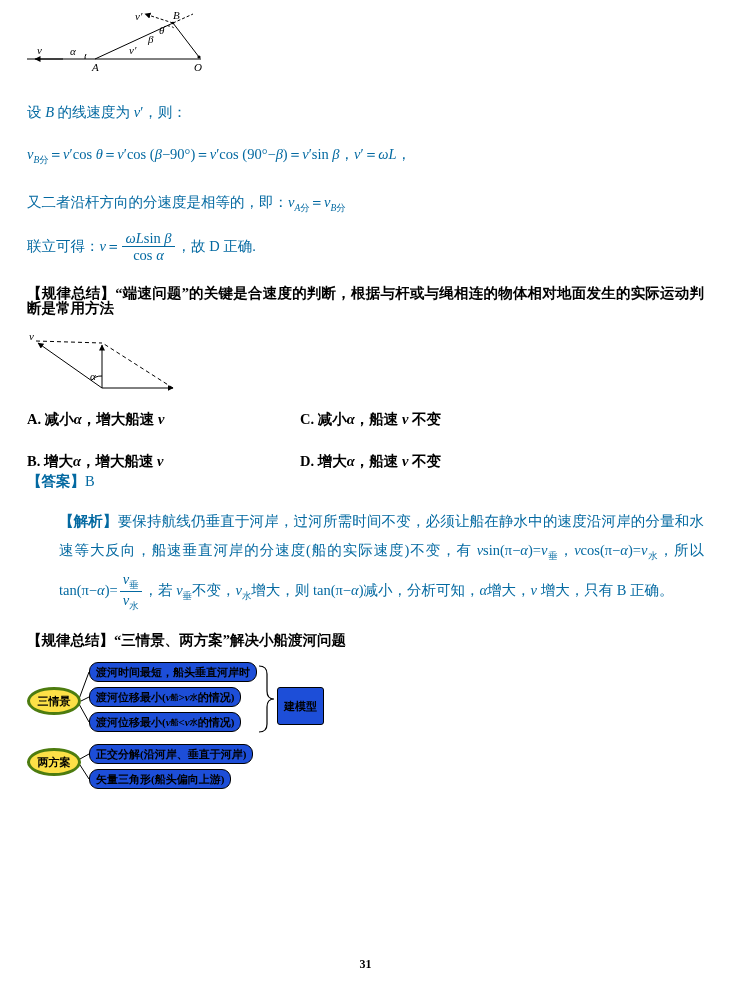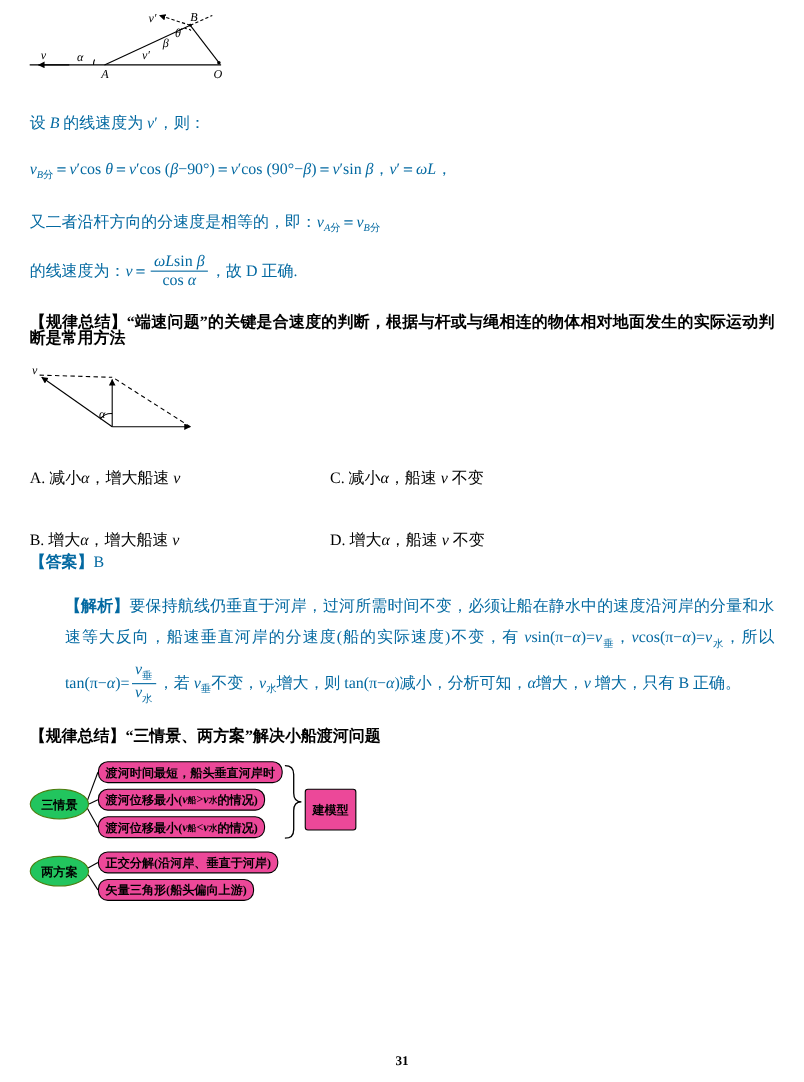--- a/index.html
+++ b/index.html
@@ -20,36 +20,36 @@
   .mt16 { margin-top:16px; } .mt12 { margin-top:12px; }
   .mt24 { }
   .lh25 { line-height:15px; } .lh29 { line-height:29px;margin-left:32px; }
   .frac { display:inline-block; vertical-align:middle; text-align:center; line-height:1.15; margin:0 2px; }
   .fnum { display:block; border-bottom:1px solid currentColor; padding:0 3px; }
   .fden { display:block; padding:0 3px; }
   svg text { font-family:"Liberation Serif","DejaVu Serif",serif; font-size:11px; fill:#000; }
   svg text.iti { font-style:italic; }
   .diag1 { display:block; margin-left:-4px; }
   .diag2 { display:block; margin-top:14px; }
-  .options { display:grid; grid-template-columns:273px 1fr; row-gap:36px; margin-top:29px; }
+  .options { display:grid; grid-template-columns:273px 1fr; row-gap:22px; margin-top:13px;font-weight:bold; }
   .flowchart {
     position:relative; width:300px; height:130px; margin-top:14px;
     font-size:11px; font-weight:bold;
   }
   .flowchart sub { font-size:8px; }
   .fc-lines { position:absolute; left:0; top:0; }
   .ellipse {
-    position:absolute; width:54px; height:28px; border:1px solid #4d7c0f;
+    position:absolute; width:54px; height:28px; border:3px solid #4d7c0f;
     border-radius:50%; display:flex; align-items:center; justify-content:center;
-    background:#22c55e;
+    background:#fde047;
   }
   .fbox {
     position:absolute; height:20px; border:1px solid #000; border-radius:9px;
     display:flex; align-items:center; justify-content:center;
-    white-space:nowrap; padding:0 6px; background:#ec4899;
+    white-space:nowrap; padding:0 6px; background:#1d4ed8;
   }
   .e1 { left:0; top:25px; }
   .b1 { left:62px; top:0; }
   .b2 { left:62px; top:25px; }
   .b3 { left:62px; top:50px; }
   .model { left:250px; top:25px; height:38px; border-radius:3px; }
   .e2 { left:0; top:86px; }
   .b4 { left:62px; top:82px; }
   .b5 { left:62px; top:107px; }
   .pagenum {
@@ -87,21 +87,21 @@
     <text class="iti" x="14" y="44">v</text>
     <text class="iti" x="47" y="45">α</text>
     <text class="iti" x="69" y="61">A</text>
     <text class="iti" x="106" y="44">v′</text>
     <text class="iti" x="171" y="61">O</text>
   </svg>
 
   <p class="red mt30"><span>设 </span><span class="it">B</span><span> 的线速度为 </span><span class="it">v</span><span>′，则：</span></p>
   <p class="red mt22"><span class="it">v</span><sub class="it">B</sub><sub>分</sub><span>＝</span><span class="it">v</span><span>′cos </span><span class="it">θ</span><span>＝</span><span class="it">v</span><span>′cos (</span><span class="it">β</span><span>−90°)</span><span>＝</span><span class="it">v</span><span>′cos (90°−</span><span class="it">β</span><span>)</span><span>＝</span><span class="it">v</span><span>′sin </span><span class="it">β</span><span>，</span><span class="it">v</span><span>′＝</span><span class="it">ωL</span><span>，</span></p>
   <p class="red mt22"><span>又二者沿杆方向的分速度是相等的，即：</span><span class="it">v</span><sub class="it">A</sub><sub>分</sub><span>＝</span><span class="it">v</span><sub class="it">B</sub><sub>分</sub></p>
-  <p class="red mt12"><span>的线速度为：</span><span class="it">v</span><span>＝</span><span class="frac"><span class="fnum"><span class="it">ωL</span><span>sin </span><span class="it">β</span></span><span class="fden"><span>cos </span><span class="it">α</span></span></span><span>，故 D 正确.</span></p>
+  <p class="red mt12"><span>联立可得：</span><span class="it">v</span><span>＝</span><span class="frac"><span class="fnum"><span class="it">ωL</span><span>sin </span><span class="it">β</span></span><span class="fden"><span>cos </span><span class="it">α</span></span></span><span>，故 D 正确.</span></p>
 
   <p class="bold mt22 lh25"><span class="blabel">【规律总结】</span><span>“端速问题”的关键是合速度的判断，根据与杆或与绳相连的物体相对地面发生的实际运动判断是常用方法</span></p>
 
 
   <svg class="diag2" width="175" height="66" viewBox="0 0 175 66">
     <defs>
       <marker id="ah2" markerWidth="7" markerHeight="7" refX="5.5" refY="3" orient="auto">
         <path d="M0,0 L6,3 L0,6 Z" fill="#000"></path>
       </marker>
     </defs>

